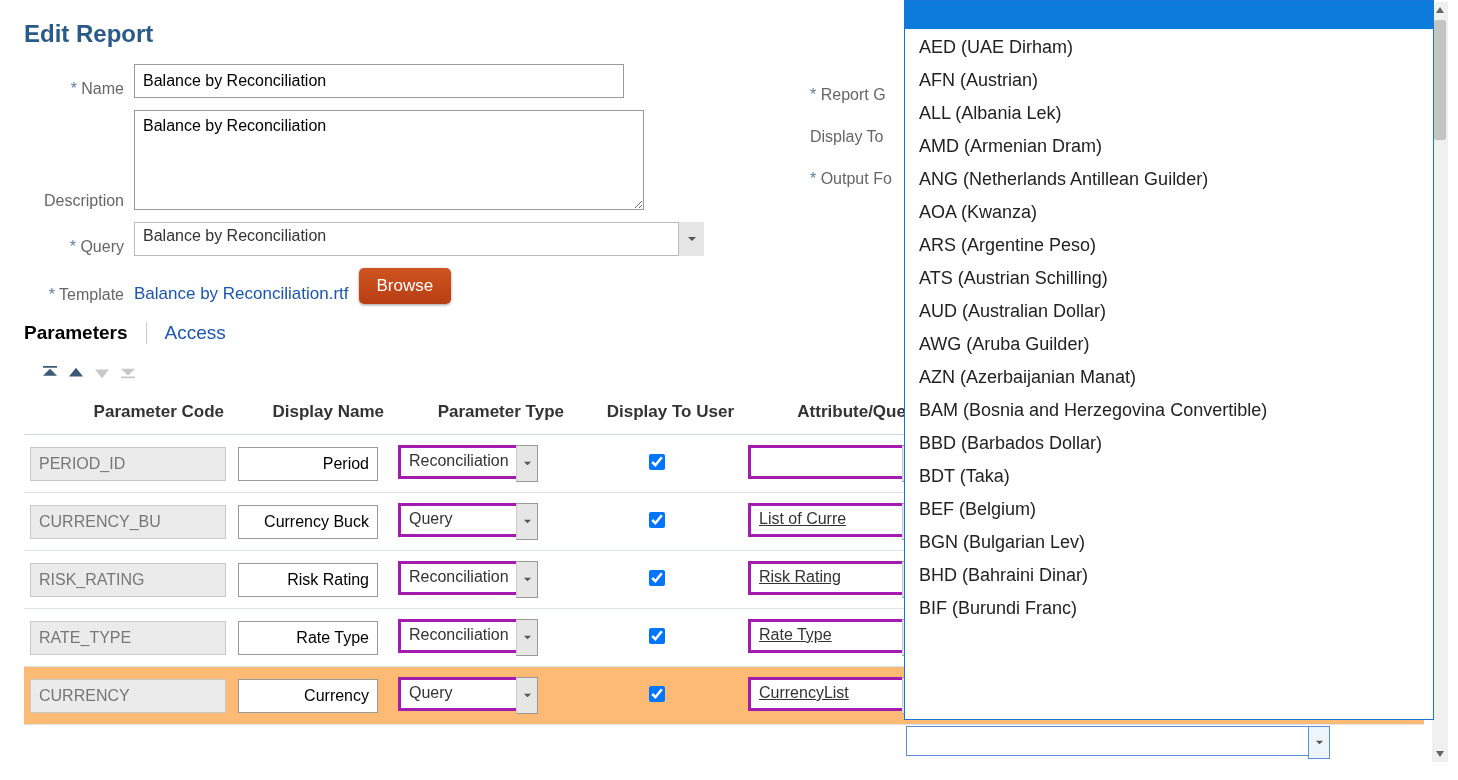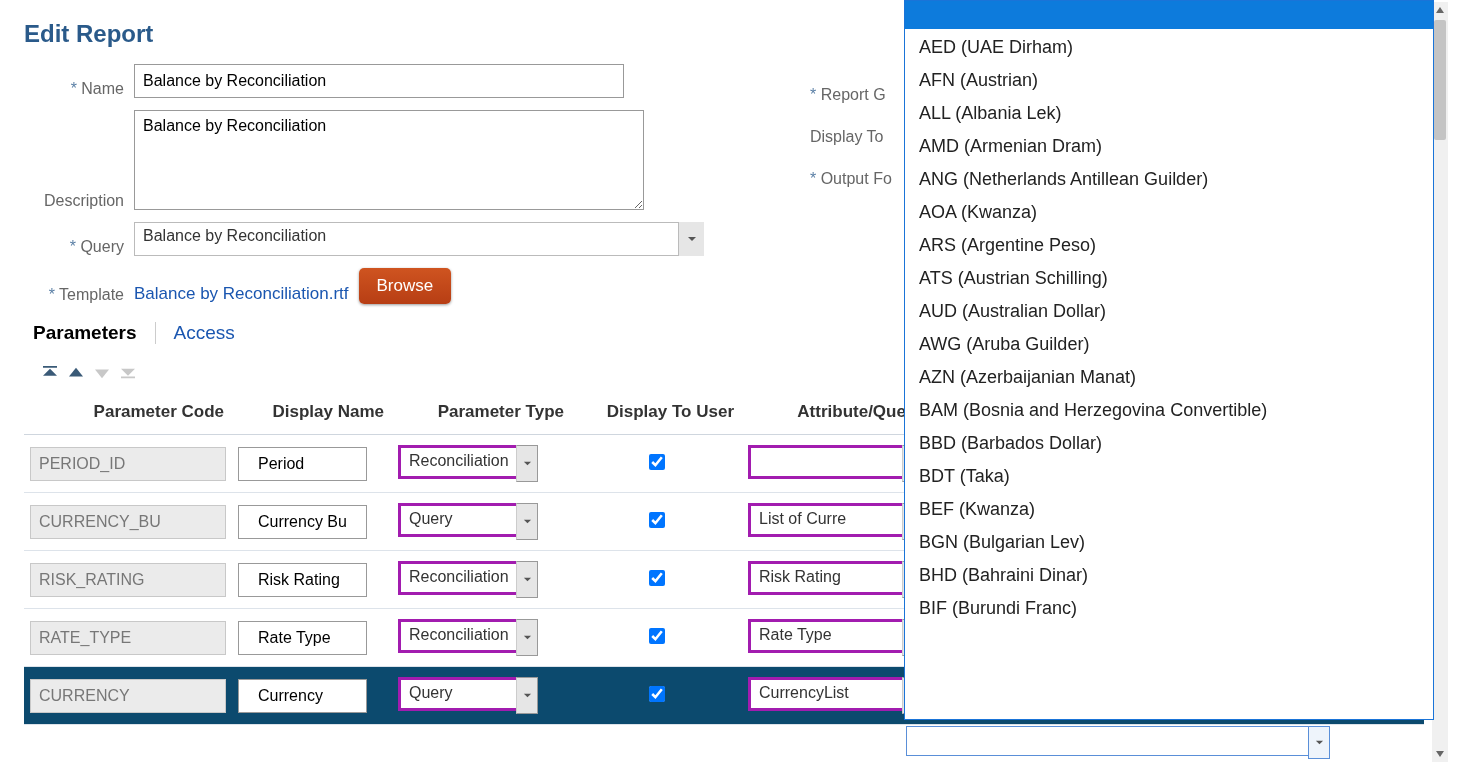--- a/index.html
+++ b/index.html
@@ -82,21 +82,21 @@
     background: linear-gradient(#cf5420,#b73e14);
     color:#fff; font-size:17px; border:none; border-radius:5px;
     padding:8px 18px; margin-left:10px; cursor:pointer;
     box-shadow: 0 1px 3px rgba(0,0,0,.4);
   }
   .tabs {
     margin-top: 18px;
     display:flex; align-items:center; gap:18px;
     font-size:19px;
   }
-  .tab-active { font-weight:700; color:#000;margin-left:9px; }
+  .tab-active { font-weight:700; color:#000; }
   .tab-link { color:#1a56b0; cursor:pointer; }
   .tab-sep { width:1px; height:22px; background:#ccc; }
   .arrow-row {
     margin:18px 0 8px 14px; display:flex; gap:2px;
   }
   .arrow-btn {
     width:24px; height:22px; display:flex; align-items:center; justify-content:center;
     cursor:pointer;
   }
   .arrow-btn svg { width:18px; height:14px; }
@@ -109,32 +109,32 @@
     text-align:right; font-size:17px; font-weight:700; color:#333;
     padding: 10px 8px 12px 6px;
     border-bottom: 1px solid #cfd6de;
   }
   table.params td {
     padding: 10px 6px;
     border-bottom: 1px solid #dde3ea;
     vertical-align: middle;
   }
   table.params tr.highlight td {
-    background:#0c4a6e;
+    background:#fdba74;
   }
   .code-field {
     width:196px; height:34px; font-size:16px; background:#ebebeb;
     border:1px solid #c8c8c8; color:#777; padding:4px 8px;
   }
   .disp-field {
-    width:129px; height:34px; font-size:16px; border:1px solid #999;
-    padding:4px 19px; background:#fff;
+    width:140px; height:34px; font-size:16px; border:1px solid #999;
+    padding:4px 8px; background:#fff;text-align:right;
   }
   .ptype-sel { width:140px; }
-  .attr-sel { width:176px; }
+  .attr-sel { width:176px;text-decoration:underline; }
   .sel {
     height:34px; font-size:16px; border:3px solid #a21caf; padding:4px 24px 4px 8px;
     background:#fff; overflow:hidden; white-space:nowrap; text-overflow:clip;
     display:inline-block;
   }
   .sel-wrap { position:relative; display:inline-block; }
   .sel-wrap .drop {
     position:absolute; right:0; top:0; bottom:0; width:22px;
     background:#e6e6e6; border:1px solid #999; border-left:1px solid #ccc;
     display:flex; align-items:center; justify-content:center; cursor:pointer;
@@ -418,21 +418,21 @@
       <div class="opt">ANG (Netherlands Antillean Guilder)</div>
       <div class="opt">AOA (Kwanza)</div>
       <div class="opt">ARS (Argentine Peso)</div>
       <div class="opt">ATS (Austrian Schilling)</div>
       <div class="opt">AUD (Australian Dollar)</div>
       <div class="opt">AWG (Aruba Guilder)</div>
       <div class="opt">AZN (Azerbaijanian Manat)</div>
       <div class="opt">BAM (Bosnia and Herzegovina Convertible)</div>
       <div class="opt">BBD (Barbados Dollar)</div>
       <div class="opt">BDT (Taka)</div>
-      <div class="opt">BEF (Kwanza)</div>
+      <div class="opt">BEF (Belgium)</div>
       <div class="opt">BGN (Bulgarian Lev)</div>
       <div class="opt">BHD (Bahraini Dinar)</div>
       <div class="opt">BIF (Burundi Franc)</div>
     </div>
 </div>
 
 <div class="last-cell-select">
   <div class="sel-wrap">
     <div class="sel"></div>
     <div class="drop">

